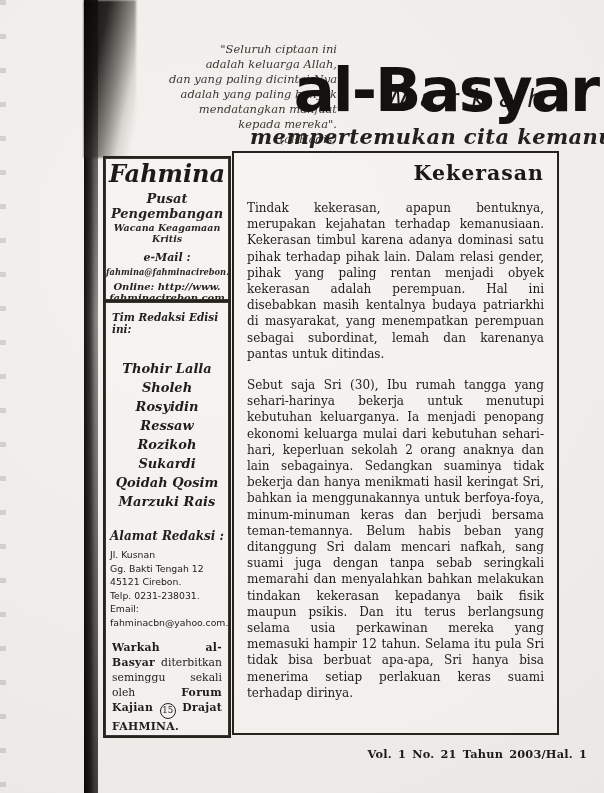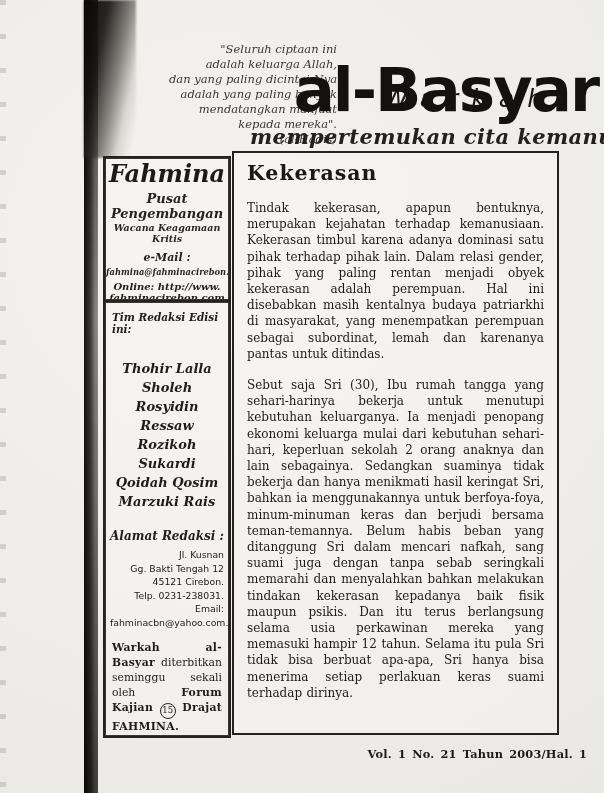--- a/index.html
+++ b/index.html
@@ -65,32 +65,32 @@
   .org-email{font-style:italic;font-weight:bold;font-size:8.3px;margin-top:3px;color:#2b2724;}
   .org-online{font-style:italic;font-weight:bold;font-size:10px;margin-top:4px;color:#262220;}
   .org-online2{font-style:italic;font-weight:bold;font-size:10px;color:#262220;}
   
   #editorial-box{left:103px;top:300px;width:128px;height:438px;}
   #editorial-box .box-inner{padding:8px 4px 0;}
   .ed-title{font-style:italic;font-weight:bold;font-size:10.5px;color:#23201d;text-align:left;padding-left:2px;}
   .ed-names{margin-top:24px;text-align:center;}
   .ed-name{font-style:italic;font-weight:bold;font-size:13px;line-height:19px;color:#1f1c19;}
   .addr-title{font-style:italic;font-weight:bold;font-size:12px;margin-top:18px;text-align:center;color:#23201d;}
-  .addr-lines{margin-top:5px;text-align:right;font-family:"DejaVu Sans", sans-serif;font-size:9.3px;line-height:13.5px;color:#24211e;}
+  .addr-lines{margin-top:5px;text-align:left;font-family:"DejaVu Sans", sans-serif;font-size:9.3px;line-height:13.5px;color:#24211e;}
   .pub-note{margin-top:11px;text-align:justify;font-size:10.8px;line-height:15px;color:#1f1c19;padding:0 2px;}
   .pub-note b{letter-spacing:.3px;}
   .circle-num{
     display:inline-block;width:14px;height:14px;line-height:13px;text-align:center;
     border:1.3px solid #26231f;border-radius:50%;font-size:8.5px;font-weight:normal;
     vertical-align:-2px;
   }
   
   #article-box{left:232px;top:151px;width:327px;height:584px;}
   #article-box .box-inner{border:none;padding:8px 13px 0;}
-  .art-title-line{text-align:left;font-weight:bold;font-size:20.5px;letter-spacing:1px;color:#1b1815;}
+  .art-title-line{text-align:right;font-weight:bold;font-size:20.5px;letter-spacing:1px;color:#1b1815;}
   .art-title-line.second{margin-top:11px;word-spacing:6px;}
   .art-p{margin-top:15px;text-align:justify;font-size:12px;line-height:16.2px;color:#1e1b18;word-spacing:.5px;}
   
   .footer{
     position:absolute;right:17px;top:747px;
     font-weight:bold;font-size:11.3px;letter-spacing:.2px;word-spacing:2px;color:#1d1a17;
   }
 </style>
 </head>
 <body>

